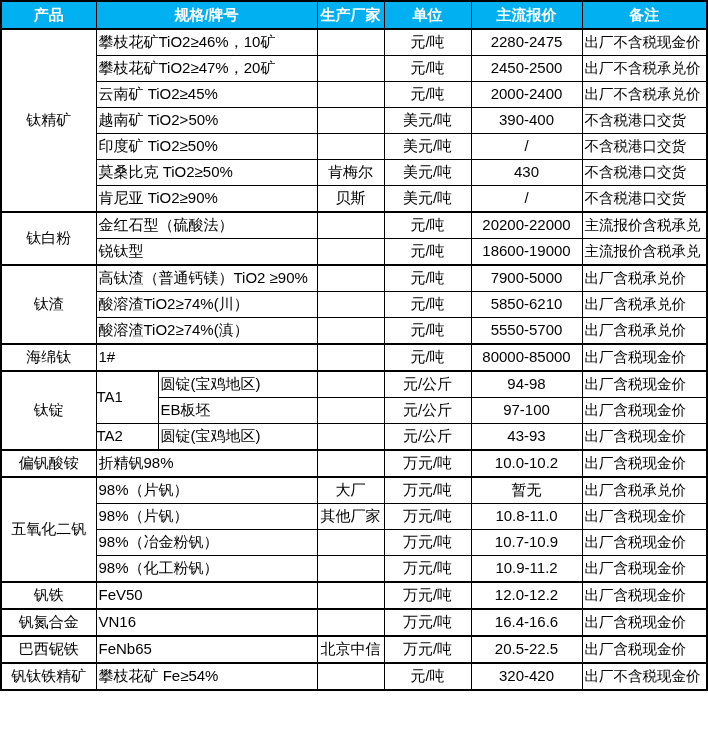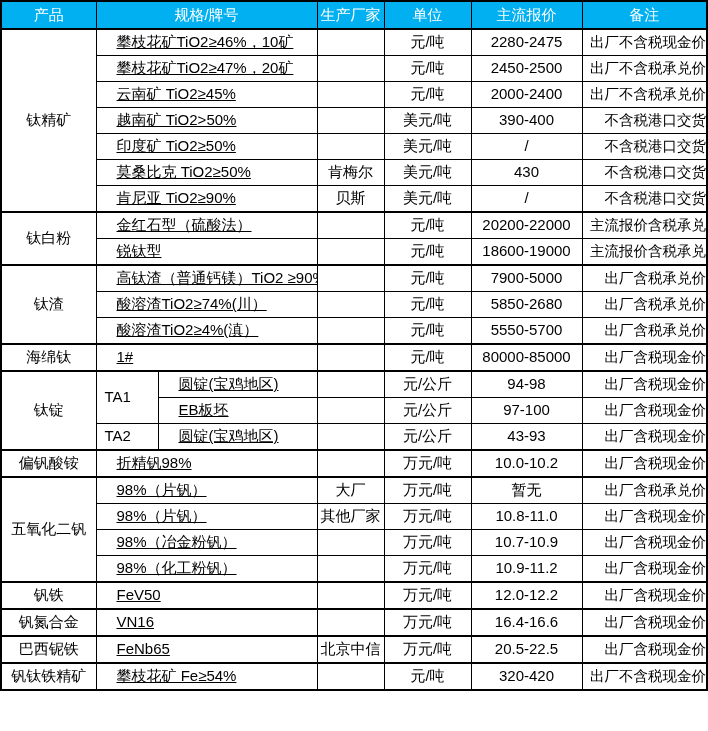--- a/index.html
+++ b/index.html
@@ -16,27 +16,27 @@
   th, td {
     border:1px solid var(--border,#000);
     font-size:15px; line-height:1.1;
     padding:0; height:25px;
     overflow:hidden; white-space:nowrap;
     background:#fff;
   }
   thead th {
     background:var(--header-bg,#00B0F0);
     color:var(--header-text,#fff);
-    font-weight:normal; text-align:center;
+    font-weight:bold; text-align:center;
     height:26px; border-bottom:2px solid var(--border,#000);
   }
   td.c   { text-align:center; }
-  td.spec{ text-align:left; padding-left:20px;text-decoration:underline; }
-  td.note{ text-align:right; padding-left:2px; font-size:14.5px; }
-  td.grade{ text-align:left; padding-left:8px; }
+  td.spec{ text-align:left; padding-left:2px; }
+  td.note{ text-align:left; padding-left:2px; font-size:14.5px; }
+  td.grade{ text-align:left; padding-left:0; }
   tr.sec > td { border-top:2px solid var(--border,#000); }
 </style>
 </head>
 <body>
 
 <table class="price">
   <colgroup>
     <col style="width:95px">
       <col style="width:62px">
       <col style="width:159px">
@@ -129,25 +129,25 @@
       <td class="spec" colspan="2">高钛渣（普通钙镁）TiO2 ≥90%</td>
       <td class="c"></td>
       <td class="c">元/吨</td>
       <td class="c">7900-5000</td>
       <td class="note">出厂含税承兑价</td>
     </tr>
     <tr>
       <td class="spec" colspan="2">酸溶渣TiO2≥74%(川）</td>
       <td class="c"></td>
       <td class="c">元/吨</td>
-      <td class="c">5850-2680</td>
-      <td class="note">出厂含税承兑价</td>
-    </tr>
-    <tr>
-      <td class="spec" colspan="2">酸溶渣TiO2≥4%(滇）</td>
+      <td class="c">5850-6210</td>
+      <td class="note">出厂含税承兑价</td>
+    </tr>
+    <tr>
+      <td class="spec" colspan="2">酸溶渣TiO2≥74%(滇）</td>
       <td class="c"></td>
       <td class="c">元/吨</td>
       <td class="c">5550-5700</td>
       <td class="note">出厂含税承兑价</td>
     </tr>
 
     <tr class="sec">
       <td class="c">海绵钛</td>
       <td class="spec" colspan="2">1#</td>
       <td class="c"></td>

